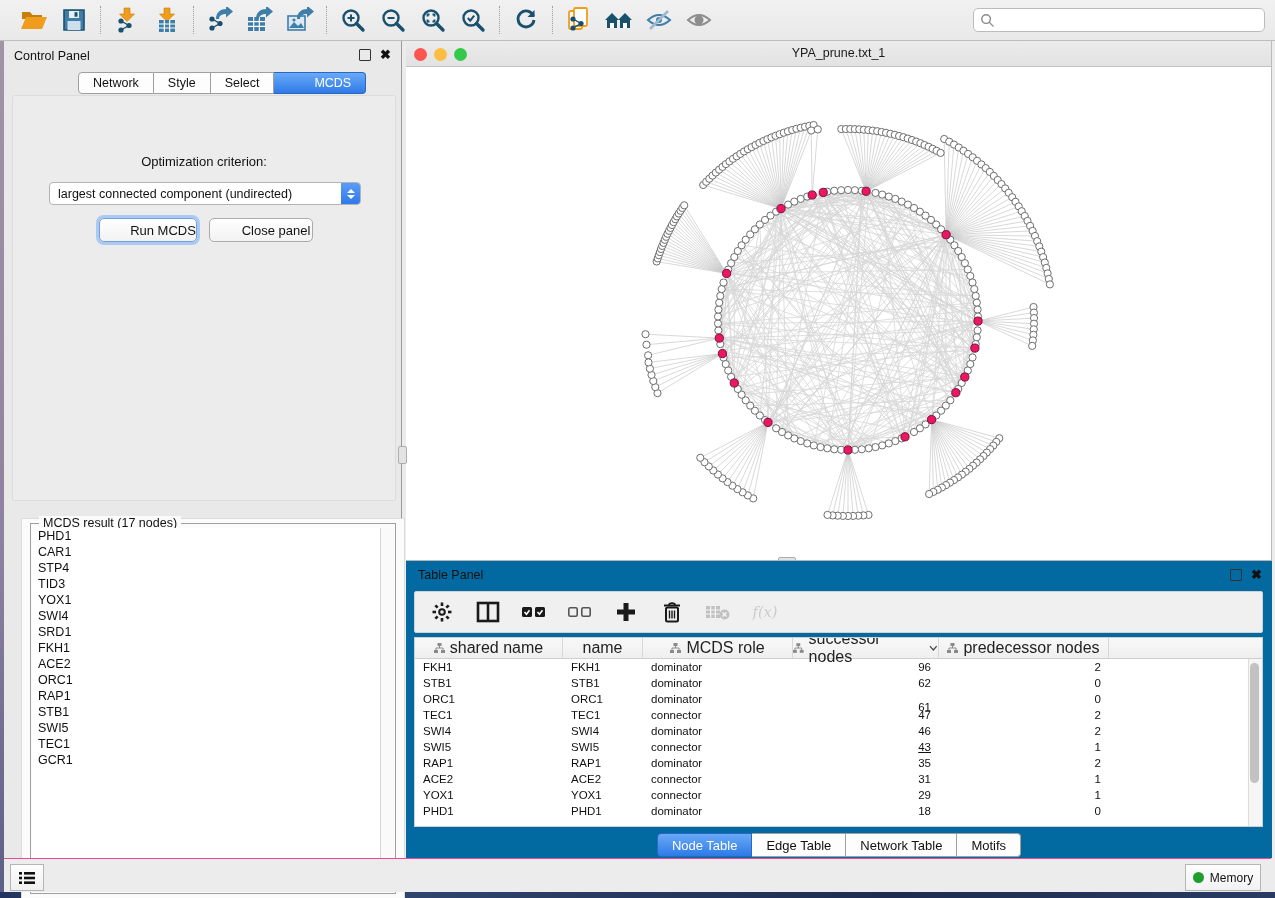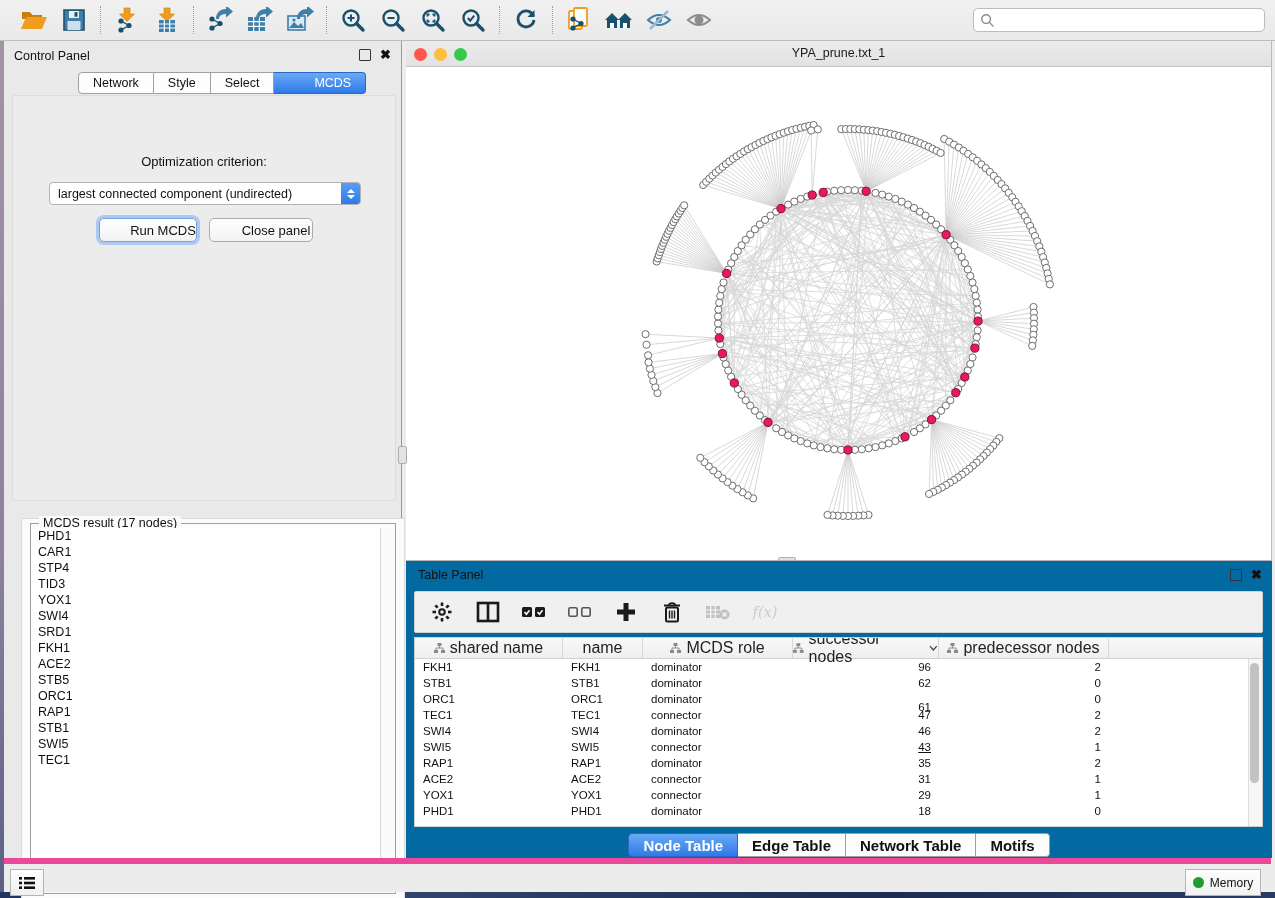--- a/index.html
+++ b/index.html
@@ -74,27 +74,27 @@
   #tbl{position:absolute;left:8px;top:76px;width:849px;height:190px;background:#fff;border:1px solid #cfcfcf;box-sizing:border-box;overflow:hidden;}
   #tbl-head{display:flex;height:20px;background:linear-gradient(#f8f8f8,#efefef);border-bottom:1px solid #cfcfcf;}
   .th{display:flex;align-items:center;justify-content:center;gap:5px;font-size:16px;color:#222;
       border-right:1px solid #d8d8d8;box-sizing:border-box;cursor:pointer;}
   .tr{display:flex;height:16px;align-items:center;cursor:default;}
   .td{font-size:11.5px;color:#111;box-sizing:border-box;padding:0 8px;white-space:nowrap;}
   .td.num{text-align:right;}
   #tbl-scroll{position:absolute;top:21px;right:0;width:13px;bottom:0;background:#f6f6f6;border-left:1px solid #ddd;}
   #tbl-thumb{position:absolute;left:1px;top:4px;width:9px;height:120px;background:#c2c2c2;border-radius:5px;}
   #tp-tabs{position:absolute;left:0;top:272px;width:100%;display:flex;justify-content:center;}
-  .tp-tab{height:22px;padding:0 14px;display:flex;align-items:center;font-size:15px;background:#fdfdfd;
-          border:1px solid #9f9f9f;border-left:none;cursor:pointer;color:#111;font-weight:bold;}
+  .tp-tab{height:22px;padding:0 14px;display:flex;align-items:center;font-size:13px;background:#fdfdfd;
+          border:1px solid #9f9f9f;border-left:none;cursor:pointer;color:#111;}
   .tp-tab:first-child{border-left:1px solid #9f9f9f;border-radius:4px 0 0 4px;}
   .tp-tab:last-child{border-radius:0 4px 4px 0;}
   .tp-tab.sel{background:linear-gradient(#69a9f7,#2e7ae6);color:#fff;border-color:#2a66c4;}
   
-  #status-bar{left:4px;top:858px;width:1267px;height:34px;background:#ececec;border-top:6px solid #ec4899;box-sizing:border-box;padding-left:32px;}
+  #status-bar{left:4px;top:858px;width:1267px;height:34px;background:#ececec;border-top:1px solid #ec4899;box-sizing:border-box;padding-left:32px;}
   #status-list-btn{position:absolute;left:6px;top:5px;width:32px;height:25px;background:linear-gradient(#fdfdfd,#f0f0f0);
                    border:1px solid #b5b5b5;display:flex;align-items:center;justify-content:center;cursor:pointer;}
   #memory-btn{position:absolute;right:10px;top:5px;width:74px;height:25px;background:linear-gradient(#fdfdfd,#f2f2f2);
               border:1px solid #b5b5b5;display:flex;align-items:center;justify-content:center;gap:6px;font-size:12px;color:#111;cursor:pointer;}
   #memory-dot{width:11px;height:11px;border-radius:50%;background:#1d9e2d;}
 </style>
 </head>
 <body>
 
 <div id="toolbar" class="abs">
@@ -286,26 +286,26 @@
         <div id="result-list">
             <div>PHD1</div>
             <div>CAR1</div>
             <div>STP4</div>
             <div>TID3</div>
             <div>YOX1</div>
             <div>SWI4</div>
             <div>SRD1</div>
             <div>FKH1</div>
             <div>ACE2</div>
-            <div>STB5</div>
             <div>ORC1</div>
             <div>RAP1</div>
             <div>STB1</div>
             <div>SWI5</div>
             <div>TEC1</div>
+            <div>GCR1</div>
           </div>
         <div id="result-scroll"></div>
       </div>
     </div>
   </div>
 </div>
 
 <div id="network-panel" class="abs">
   <div id="net-titlebar">
     <div class="light" style="left: 8px; background: rgb(252, 86, 81);"></div>

